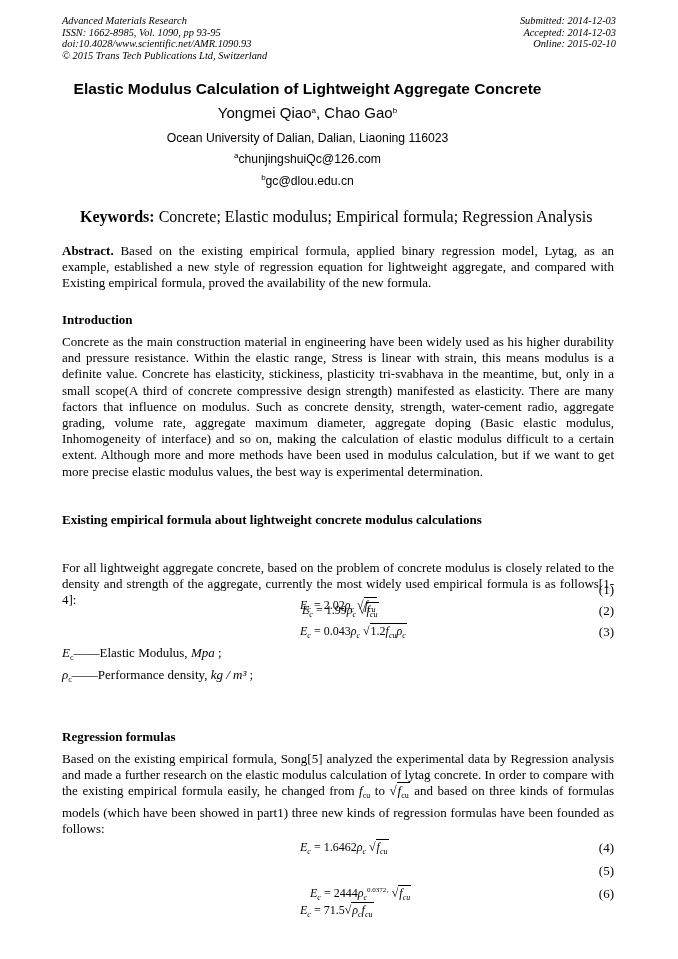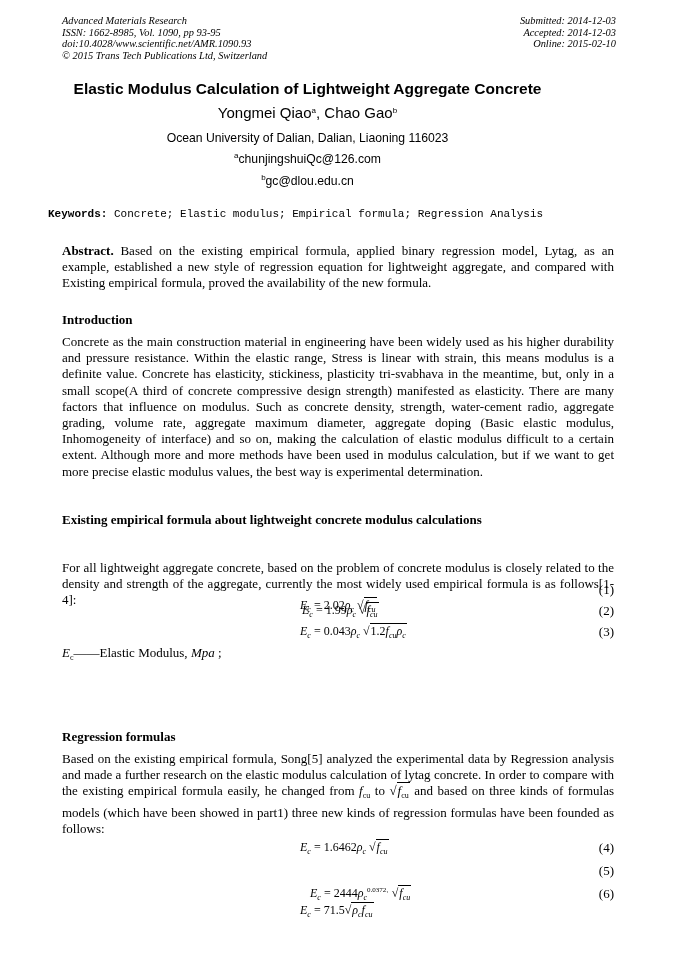--- a/index.html
+++ b/index.html
@@ -7,21 +7,21 @@
   .hdr { position: absolute; top: 15px; font-style: italic; font-size: 10.4px; line-height: 11.5px; }
   .hdr-left { left: 62px; }
   .hdr-right { right: 62px; text-align: right; }
   .center { position: absolute; left: 0; width: 615px; text-align: center; font-family: "Liberation Sans", sans-serif; }
   .title { top: 80px; font-weight: bold; font-size: 15.5px; }
   .authors { top: 104px; font-size: 15px; }
   .affil { top: 131px; font-size: 12.2px; }
   .email1 { top: 152px; font-size: 12.2px; }
   .email2 { top: 174px; font-size: 12.2px; }
   sup { font-size: 8px; vertical-align: 5px; line-height: 0; }
-  .kw { position: absolute; left: 48px; top: 208px; font-family: Liberation Mono, monospace; font-size: 11px; }
+  .kw { position: absolute; left: 80px; top: 208px; font-family: Liberation Serif, serif; font-size: 16px; }
   .kw b { font-weight: bold; }
   .para { position: absolute; left: 62px; width: 552px; font-size: 13px; line-height: 16.2px; text-align: justify; }
   .para b { font-weight: bold; }
   .head { position: absolute; left: 62px; font-size: 13px; font-weight: bold; }
   .eq { position: absolute; left: 0; width: 678px; height: 18px; font-size: 12px; font-style: italic; }
   .eq .expr { position: absolute; white-space: nowrap; }
   .eq .num { position: absolute; right: 64px; font-style: normal; font-size: 13px; }
   .sub { font-size: 8px; vertical-align: -3px; }
   .sqrt { border-top: 1px solid #000; padding: 0 1px; }
   .defs { position: absolute; left: 62px; font-size: 13px; }
@@ -69,20 +69,21 @@
   <span class="expr" style="left:302px;"><span>E</span><span class="sub">c</span> <span style="font-style:normal">= 1.99</span><span>ρ</span><span class="sub">c</span> √<span class="sqrt"><span>f</span><span class="sub">cu</span></span></span>
   <span class="num">(2)</span>
 </div>
 <div class="eq" style="top:624px;">
   <span class="expr" style="left:300px;"><span>E</span><span class="sub">c</span> <span style="font-style:normal">= 0.043</span><span>ρ</span><span class="sub">c</span> √<span class="sqrt"><span style="font-style:normal">1.2</span>f<span class="sub">cu</span><span>ρ</span><span class="sub">c</span></span></span>
   <span class="num">(3)</span>
 </div>
 
 <div class="defs" style="top:645px;">
   <div class="row"><i>E</i><span class="sub">c</span><span>——</span><span>Elastic Modulus, </span><i>Mpa</i><span> ;</span></div>
+  <div class="row"><i>ρ</i><span class="sub">c</span><span>——</span><span>Performance density,  </span><i>kg / m³</i><span> ;</span></div>
 </div>
 
 <div class="head" style="top:729px;">Regression formulas</div>
 <div class="para" style="top:751px;"><span>Based on the existing empirical formula, Song[5] analyzed the experimental data by Regression analysis and made a further research on the elastic modulus calculation of lytag concrete. In order to compare with the existing empirical formula easily, he changed from </span><i>f</i><span class="sub">cu</span><span> to </span>√<span class="sqrt"><i>f</i><span class="sub">cu</span></span><span> and based on three kinds of formulas models (which have been showed in part1) three new kinds of regression formulas have been founded as follows:</span></div>
 
 <div class="eq" style="top:840px;">
   <span class="expr" style="left:300px;"><span>E</span><span class="sub">c</span> <span style="font-style:normal">= 1.6462</span><span>ρ</span><span class="sub">c</span> √<span class="sqrt"><span>f</span><span class="sub">cu</span></span></span>
   <span class="num">(4)</span>
 </div>
 <div class="eq" style="top:863px;">

